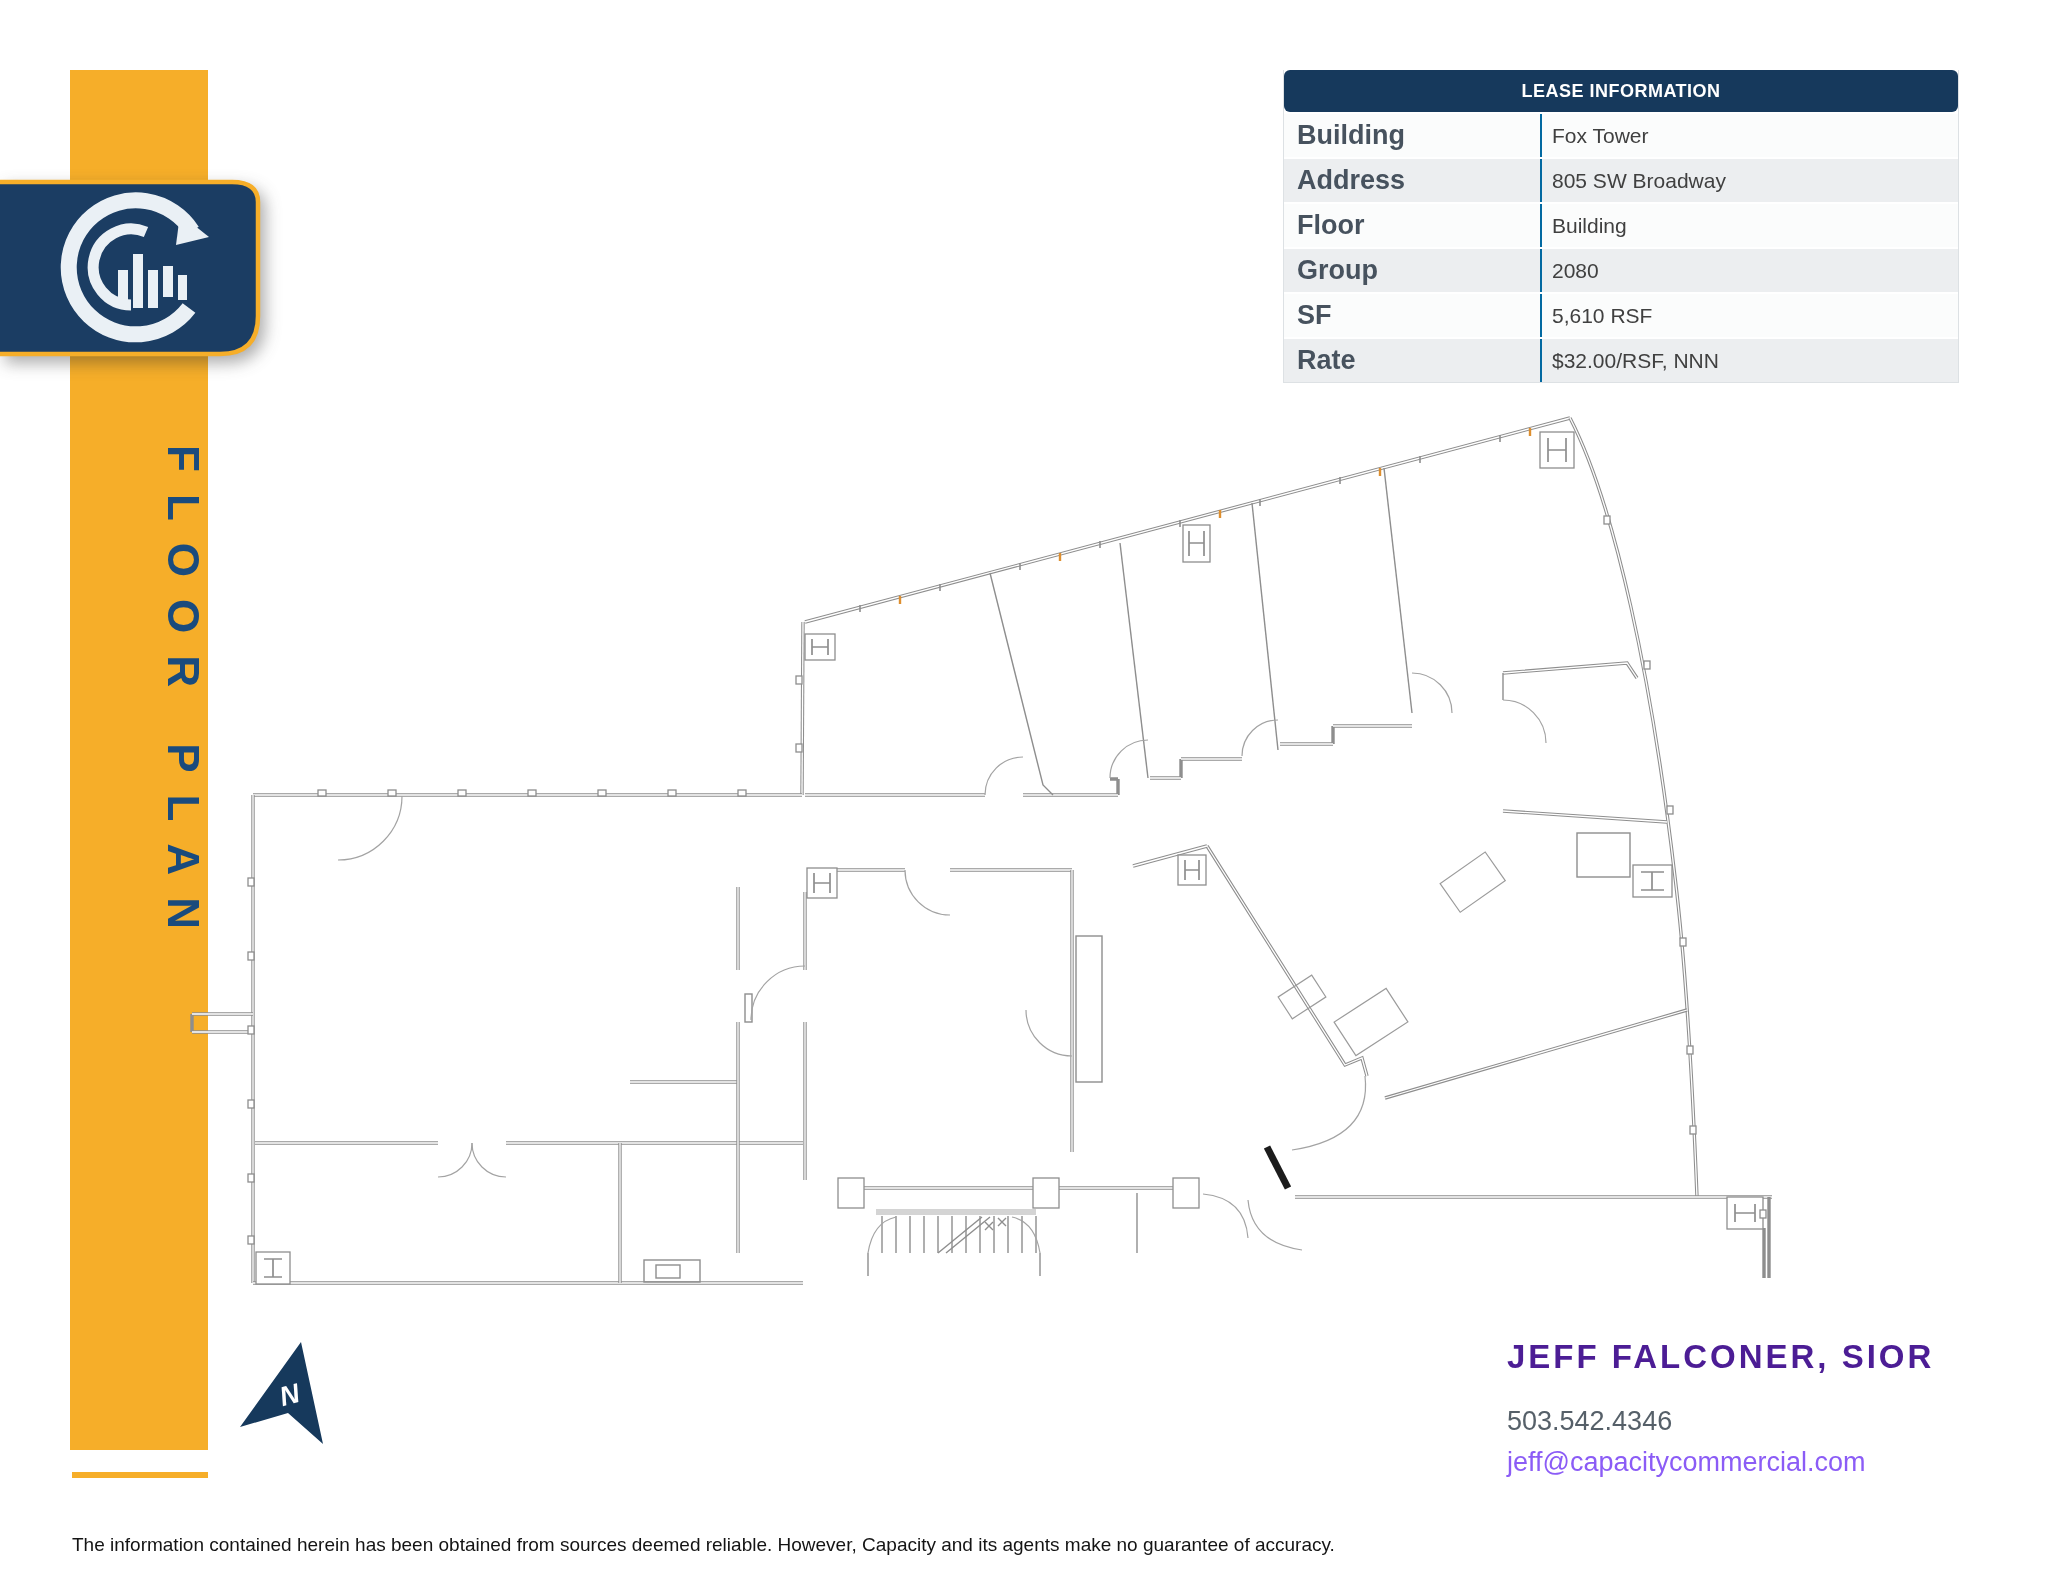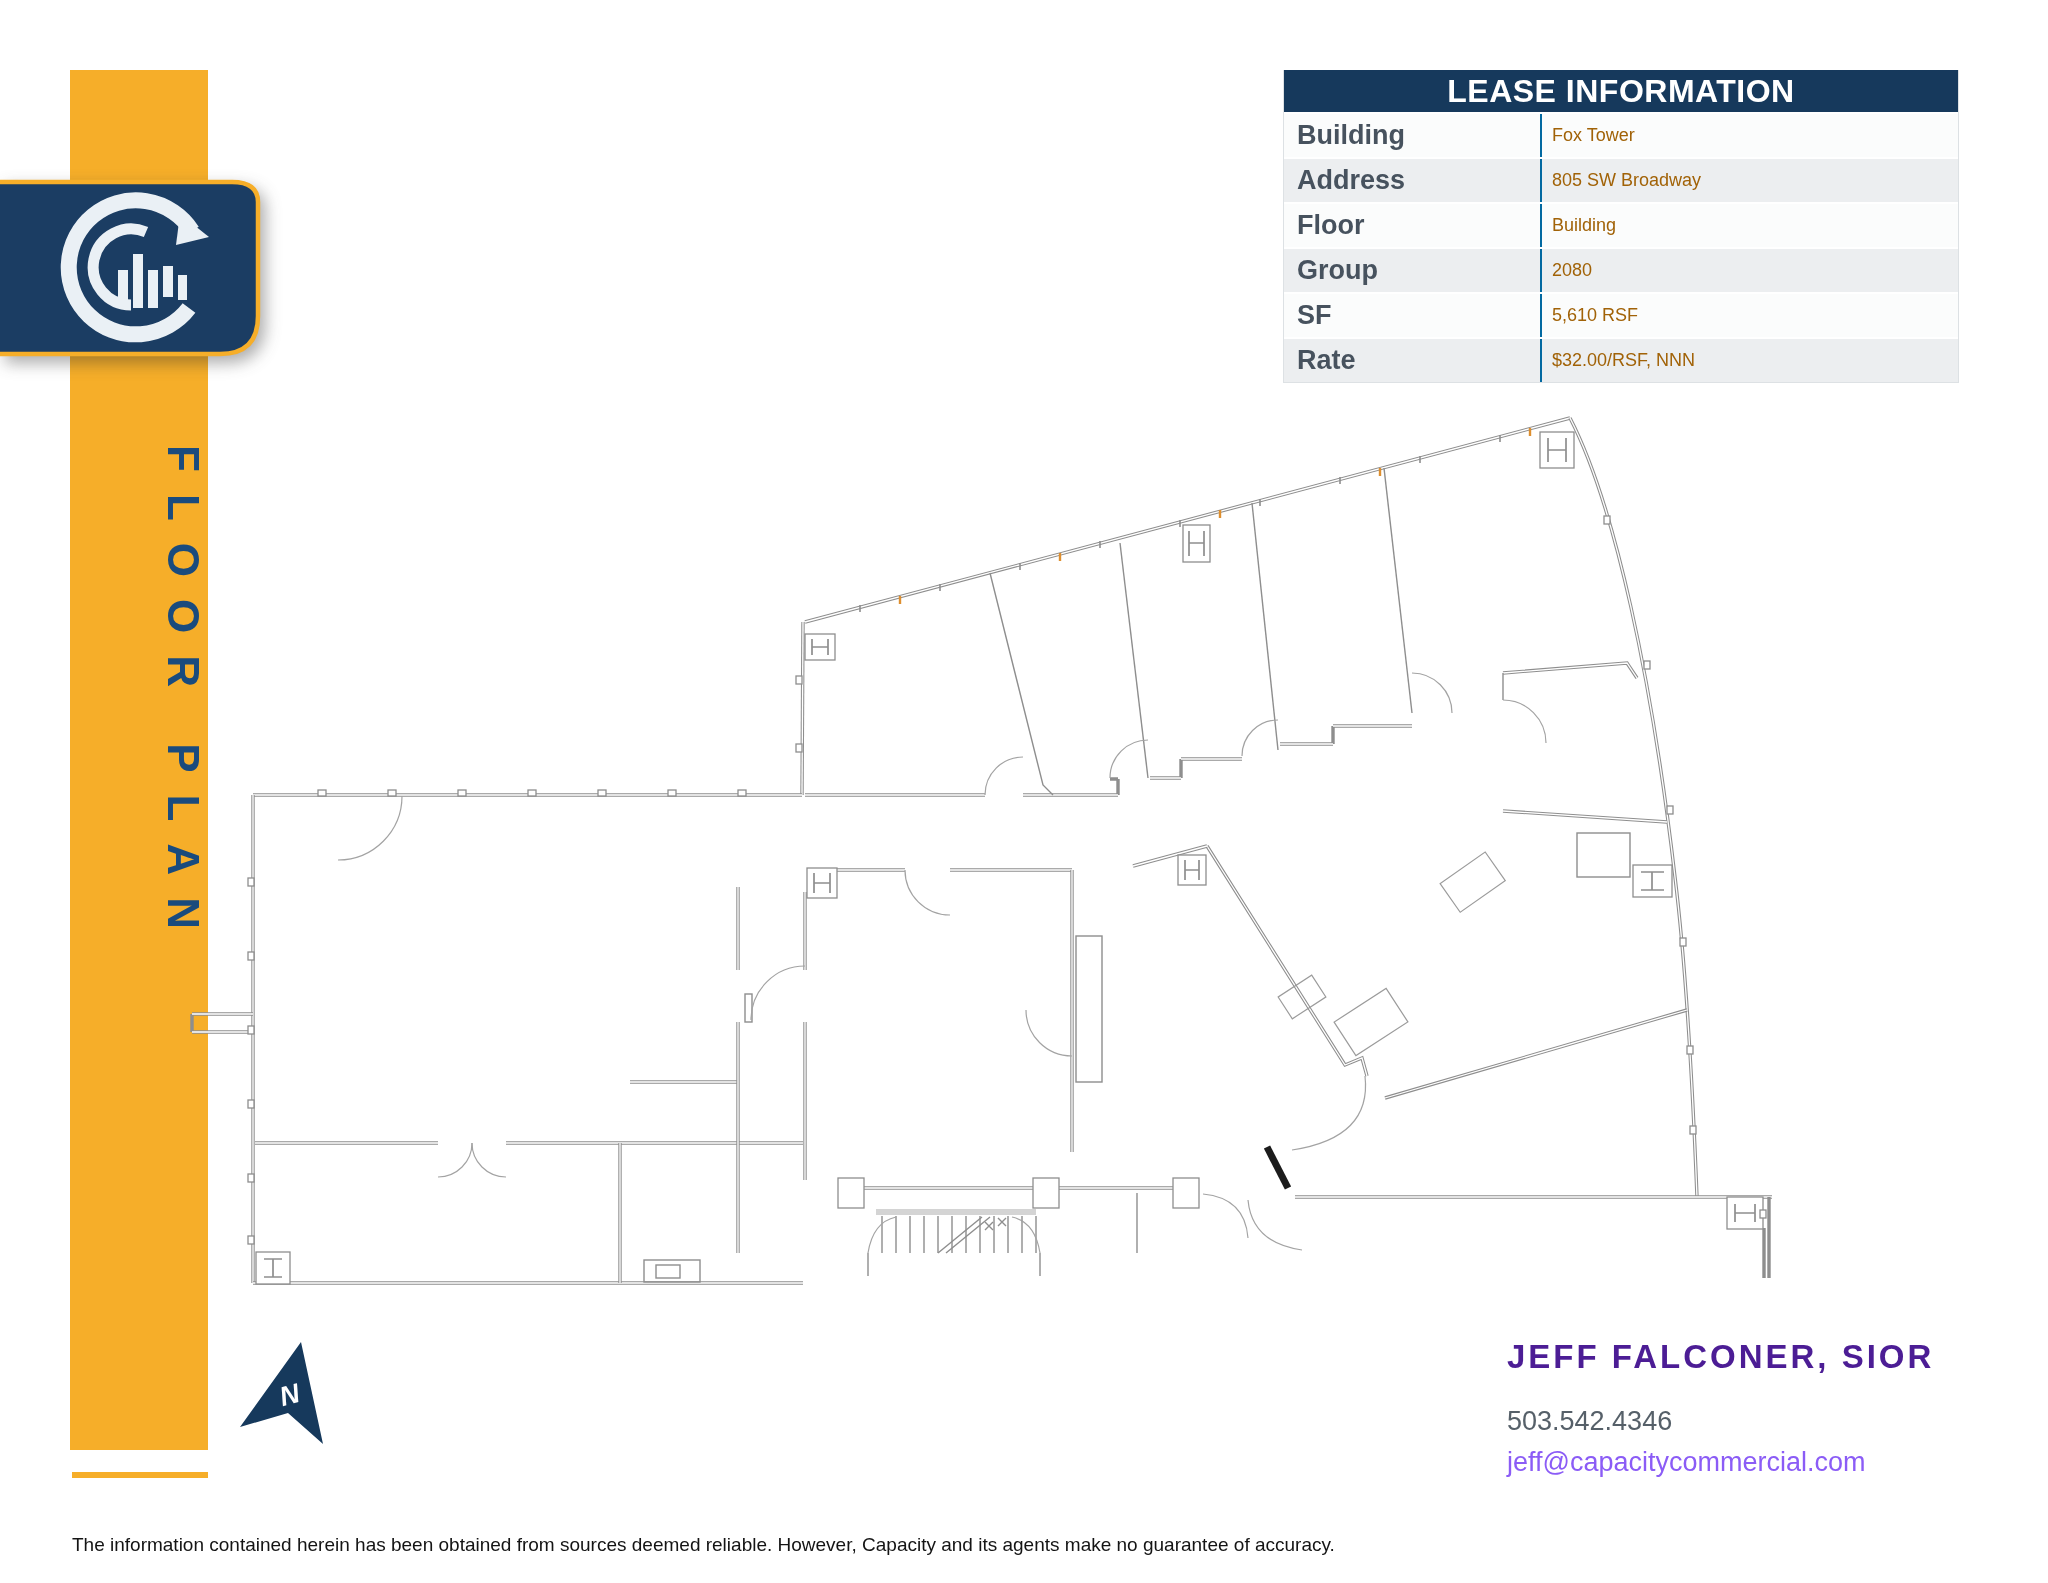--- a/index.html
+++ b/index.html
@@ -10,28 +10,28 @@
   .floorplan-label{position:absolute;left:70px;top:398px;width:138px;height:600px;
       display:flex;justify-content:center;
       writing-mode:vertical-rl;text-orientation:mixed;
       font-size:44px;font-weight:700;letter-spacing:22px;color:#1A4B7D;}
   
   .logo-badge{position:absolute;left:0;top:178px;width:270px;height:182px;
       filter:drop-shadow(5px 7px 8px rgba(40,40,40,.38));}
   
   .lease{position:absolute;left:1283px;top:70px;width:674px;border:1px solid #DDE1E4;border-top:none;}
   .lease-header{height:42px;background:#16395C;color:#FFFFFF;display:flex;align-items:center;
-      justify-content:center;font-size:32px;font-weight:700;letter-spacing:.5px;}
+      justify-content:center;font-size:18px;font-weight:700;letter-spacing:.5px;border-radius:6px;}
   .lease-row{display:flex;height:43px;border-top:2px solid #ffffff;}
   .lease-row:nth-child(odd){background:#ECEEF0;}
   .lease-row:nth-child(even){background:#FBFCFC;}
   .lease-label{width:258px;border-right:2px solid #0369a1;display:flex;align-items:center;
       padding-left:13px;font-size:27px;font-weight:700;color:#47525E;box-sizing:border-box;}
-  .lease-value{flex:1;display:flex;align-items:center;padding-left:10px;font-size:18px;
-      color:#a16207;}
+  .lease-value{flex:1;display:flex;align-items:center;padding-left:10px;font-size:21px;
+      color:#404040;}
   
   .plan{position:absolute;left:190px;top:410px;}
   .wo{stroke:#8e8e8e;stroke-width:3.4;fill:none;stroke-linejoin:miter;}
   .wi{stroke:#ffffff;stroke-width:1.3;fill:none;stroke-linejoin:miter;}
   .w1{stroke:#8e8e8e;stroke-width:1.4;fill:none;}
   .w2{stroke:#a3a3a3;stroke-width:1.2;fill:none;}
   .tick{stroke:#8e8e8e;stroke-width:1.6;}
   .otick{stroke:#DE8F2F;stroke-width:2.4;}
   .colbox{fill:#ffffff;stroke:#8e8e8e;stroke-width:1.3;}
   .colg{stroke:#8e8e8e;stroke-width:1.7;fill:none;}

